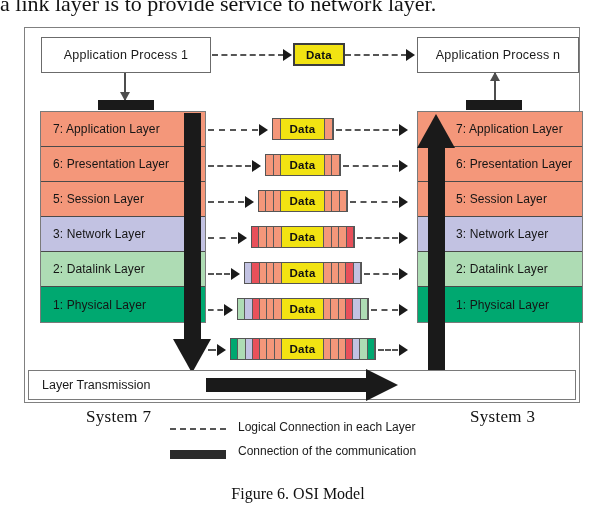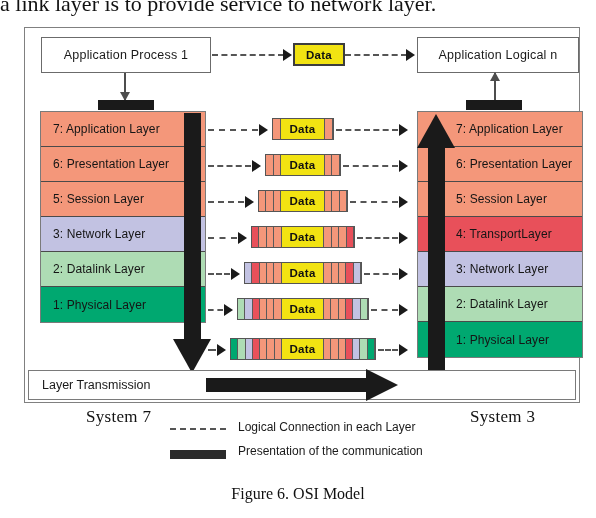--- a/index.html
+++ b/index.html
@@ -250,21 +250,21 @@
   }
 </style>
 </head>
 <body>
 
 <div class="top-sentence">a link layer is to provide service to network layer.</div>
 
 <div class="diagram-frame"></div>
 
 <div class="proc-box" id="proc-left">Application Process 1</div>
-<div class="proc-box" id="proc-right">Application Logical n</div>
+<div class="proc-box" id="proc-right">Application Process n</div>
 
 <div class="dash-line" style="left:212px; top:54px; width:72px;"></div>
 <div class="dash-arrow" style="left:283px; top:49px;"></div>
 <div class="packet" id="top-packet" style="left:293px; top:43px; width:52px; height:23px; border:2px solid #3d3d3d; background:#F2E312;">
   <div class="payload" style="flex:1; border-right:none;">Data</div>
 </div>
 <div class="dash-line" style="left:345px; top:54px; width:62px;"></div>
 <div class="dash-arrow" style="left:406px; top:49px;"></div>
 
 <div class="thin-line" id="thin-left"></div>
@@ -299,23 +299,20 @@
 <div class="stack" id="stack-right">
     <div class="layer-row" style="background: rgb(244, 151, 122);">
       <span>7: Application Layer</span>
     </div>
     <div class="layer-row" style="background: rgb(244, 151, 122);">
       <span>6: Presentation Layer</span>
     </div>
     <div class="layer-row" style="background: rgb(244, 151, 122);">
       <span>5: Session Layer</span>
     </div>
-    <div class="layer-row" style="background: rgb(232, 80, 90);">
-      <span>4: TransportLayer</span>
-    </div>
     <div class="layer-row" style="background: rgb(194, 194, 226);">
       <span>3: Network Layer</span>
     </div>
     <div class="layer-row" style="background: rgb(174, 220, 180);">
       <span>2: Datalink Layer</span>
     </div>
     <div class="layer-row" style="background: rgb(0, 168, 112);">
       <span>1: Physical Layer</span>
     </div>
   </div>
@@ -437,15 +434,15 @@
 <div class="transmission-label">Layer Transmission</div>
 <div class="big-right-arrow-shaft"></div>
 <div class="big-right-arrow-head"></div>
 
 <div class="system-label" id="system-1">System 7</div>
 <div class="system-label" id="system-2">System 3</div>
 
 <div class="legend-dash"></div>
 <div class="legend-text" id="legend-text-1">Logical Connection  in  each Layer</div>
 <div class="legend-bar"></div>
-<div class="legend-text" id="legend-text-2">Presentation of the  communication</div>
+<div class="legend-text" id="legend-text-2">Connection of the  communication</div>
 
 <div class="caption">Figure 6. OSI Model</div>
 
 </body></html>

